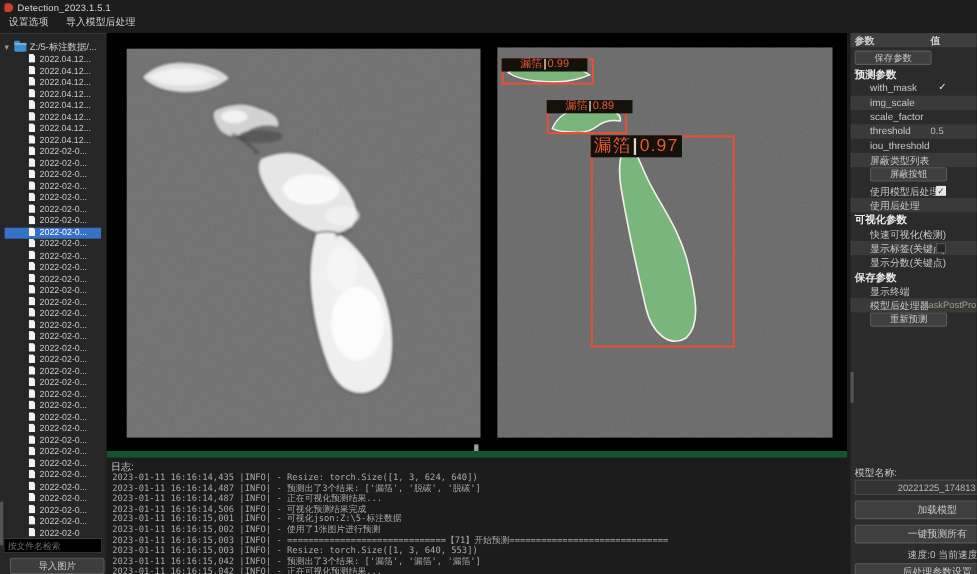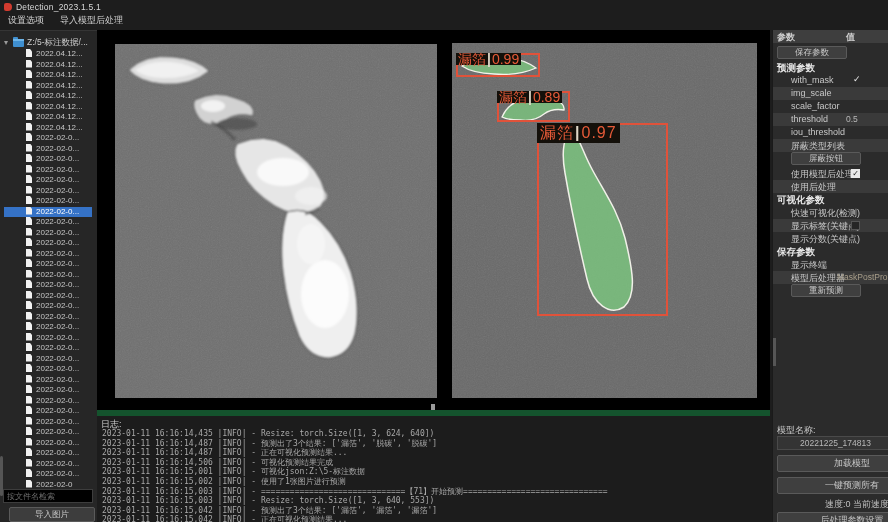--- a/index.html
+++ b/index.html
@@ -32,21 +32,21 @@
   .search { position:absolute; left:3px; top:458px; width:90px; height:14px; background:#000000; border:1px solid #3d3d3d; color:#bbb; font-size:8px; padding:0 3px; }
   .search::placeholder { color:#6f6f6f; }
   .import-btn { position:absolute; left:9px; top:476px; width:86px; height:15px; background:#3d3d3d; border:1px solid #5a5a5a; color:#c8c8c8; font-size:8.5px; border-radius:2px; }
 
   
   .viewer { position:absolute; left:97px; top:30px; width:673px; height:380px; background:#000; }
   .img-left { position:absolute; left:18px; top:14px; width:322px; height:354px; }
   .img-right { position:absolute; left:355px; top:13px; width:305px; height:355px; }
   .img-left svg, .img-right svg { position:absolute; left:0; top:0; }
   .det-box { position:absolute; border:2px solid #e0523a; }
-  .det-label { position:absolute; top:-2px; left:-2px; background:#14100a; color:#e65a38; font-size:14px; line-height:12px; padding:0 2px; white-space:nowrap; }
+  .det-label { position:absolute; top:-2px; left:-2px; background:#14100a; color:#e65a38; font-size:10px; line-height:12px; padding:0 17px; white-space:nowrap; }
   .det-label.large { font-size:16px; line-height:20px; padding:0 3px; letter-spacing:1px; }
   .det-label .bar { color:#ded6c6; font-weight:bold; padding:0 1px; }
   .grip-v { position:absolute; left:334px; top:374px; width:4px; height:13px; background:#9a9a9a; }
   .grip-h { position:absolute; left:330px; top:381px; width:12px; height:3px; background:#8a8a8a; }
 
   
   .log { position:absolute; left:97px; top:410px; width:673px; height:123px; background:#1c1c1c; border-top:6px solid #14532d; }
   .log-title { position:absolute; left:4px; top:2px; font-size:9px; color:#cfcfcf; }
   .log-lines { position:absolute; left:5px; top:13px; right:2px; bottom:0; overflow:hidden; }
   .log-line { font-family:"DejaVu Sans Mono","Liberation Mono",monospace; font-size:8px; line-height:9.6px; color:#a8a8a8; white-space:pre; }
@@ -69,21 +69,21 @@
   .psec { position:relative; width:116px; height:13px; }
   .psec span { position:absolute; left:4px; top:1px; font-size:9.5px; font-weight:bold; color:#e8e8e8; white-space:nowrap; }
   .pbtnrow { position:relative; width:116px; height:15px; }
   .pbtn { background:#3f3f3f; border:1px solid #5a5a5a; color:#c8c8c8; font-size:8.5px; border-radius:2px; }
   .pbtnrow .pbtn { position:absolute; left:18px; top:0; width:70px; height:13px; }
   .pbtn.save { position:absolute; left:4px; top:16px; width:70px; height:13px; }
   .pscroll { position:absolute; left:0; top:308px; width:3px; height:28px; background:#565656; }
 
   .panel-bottom { position:absolute; left:0; top:392px; width:116px; height:100px; }
   .model-label { position:absolute; left:4px; top:2px; font-size:9px; color:#c8c8c8; }
-  .model-field { position:absolute; left:4px; top:14px; width:112px; height:14px; background:#343434; border:1px solid #4a4a4a; font-size:8.5px; color:#b8b8b8; text-align:right; line-height:13px; padding-right:17px; }
+  .model-field { position:absolute; left:4px; top:14px; width:112px; height:14px; background:#343434; border:1px solid #4a4a4a; font-size:8.5px; color:#b8b8b8; text-align:right; line-height:13px; padding-right:1px; }
   .pbtn.wide { position:absolute; left:4px; width:150px; height:17px; font-size:9px; }
   .load-btn { top:33px; }
   .predict-btn { top:55px; }
   .speed { position:absolute; left:4px; top:76px; width:112px; font-size:9px; color:#c0c0c0; text-align:right; white-space:nowrap; }
   .post-btn { top:90px; }
 </style>
 </head>
 <body>
 
 <div class="app">

